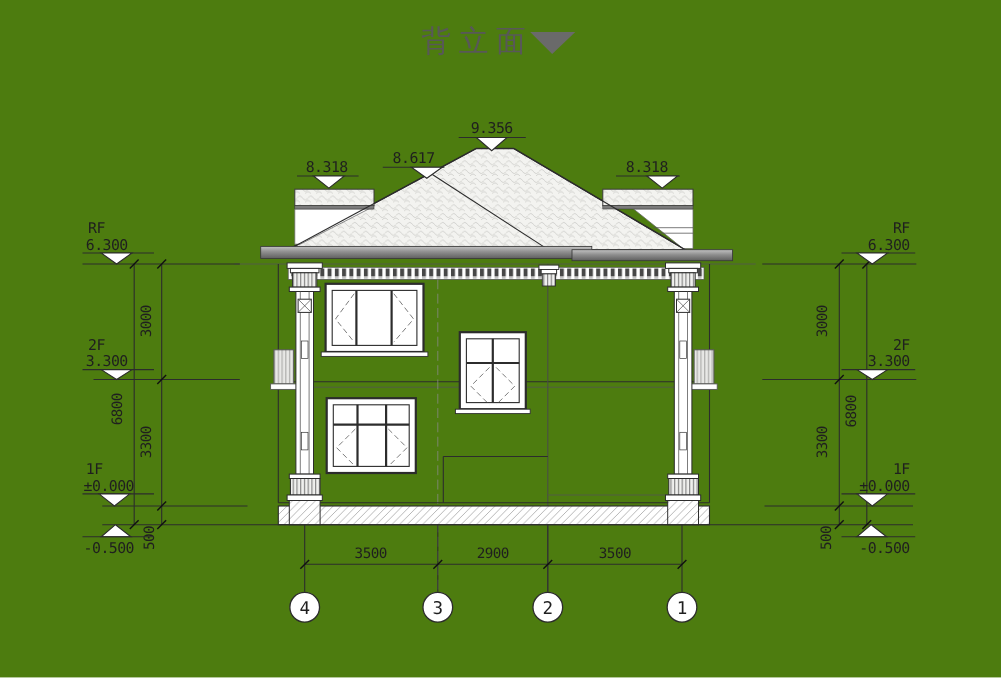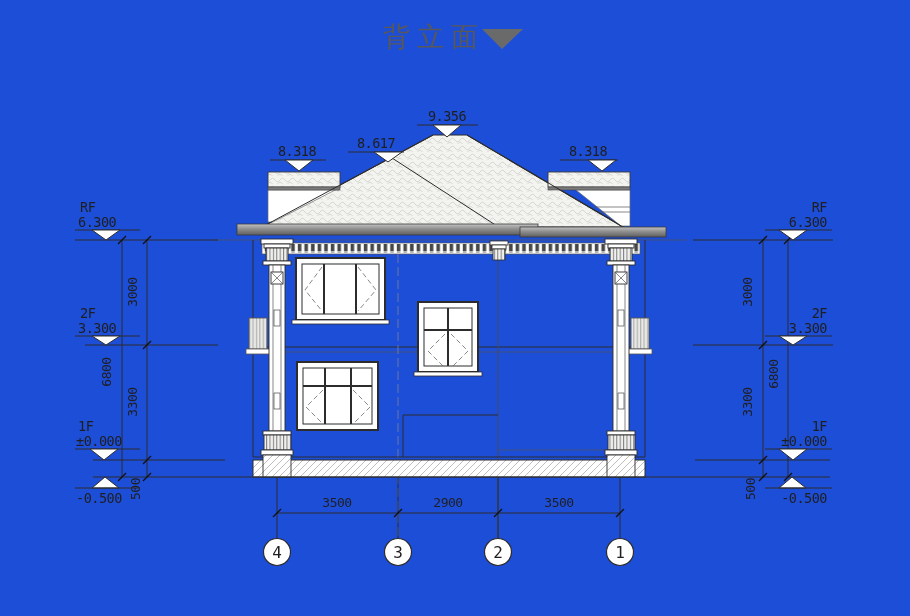--- a/index.html
+++ b/index.html
@@ -1,16 +1,16 @@
 <!DOCTYPE html>
 <html><head>
 <meta charset="utf-8">
 <style>
   html,body{margin:0;padding:0;background:#ffffff;}
-  #stage{position:relative;width:910px;height:616px;background:#1d4ed8;overflow:hidden;
+  #stage{position:relative;width:910px;height:616px;background:#4d7c0f;overflow:hidden;
          font-family:"DejaVu Sans", sans-serif;}
   svg{position:absolute;left:0;top:0;}
   text{fill:#1f1f1f;}
   .dim{font:13px "DejaVu Sans Mono", monospace;letter-spacing:-0.5px;}
   .lvl{font:13.5px "DejaVu Sans Mono", monospace;letter-spacing:-0.5px;}
   .bub{font:16px "DejaVu Sans Mono", monospace;}
   .ttl{font:27px "DejaVu Sans", sans-serif;letter-spacing:7px;fill:#585858;font-weight:500;}
   .ln{stroke:#2c2c2c;stroke-width:1;fill:none;}
   .thin{stroke:#555;stroke-width:0.7;fill:none;}
   .tri{fill:#ffffff;stroke:#2c2c2c;stroke-width:1;}

